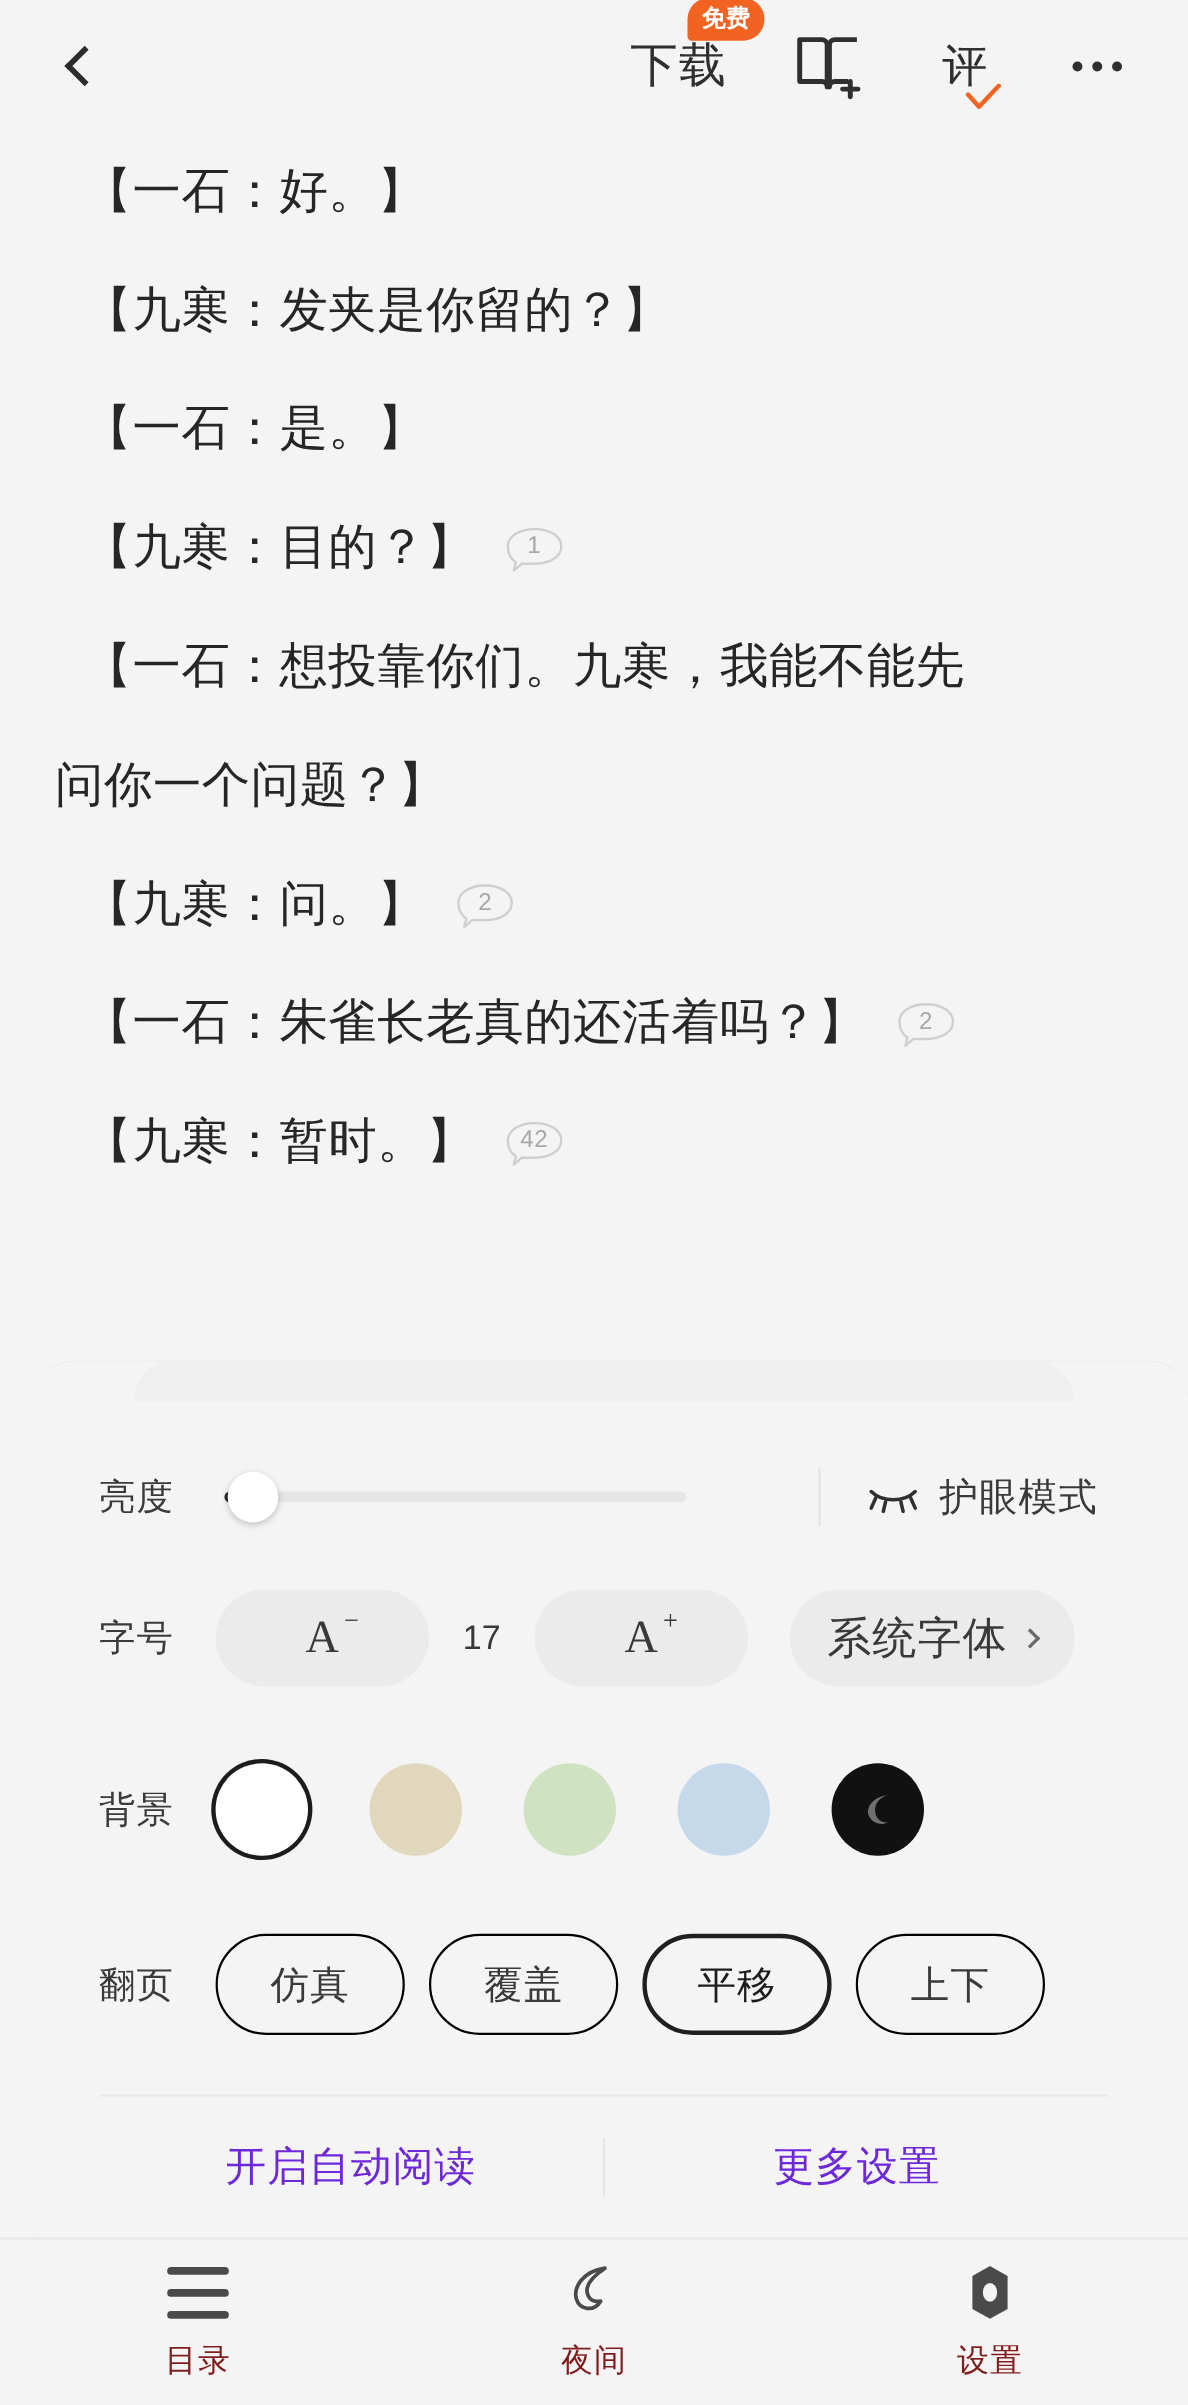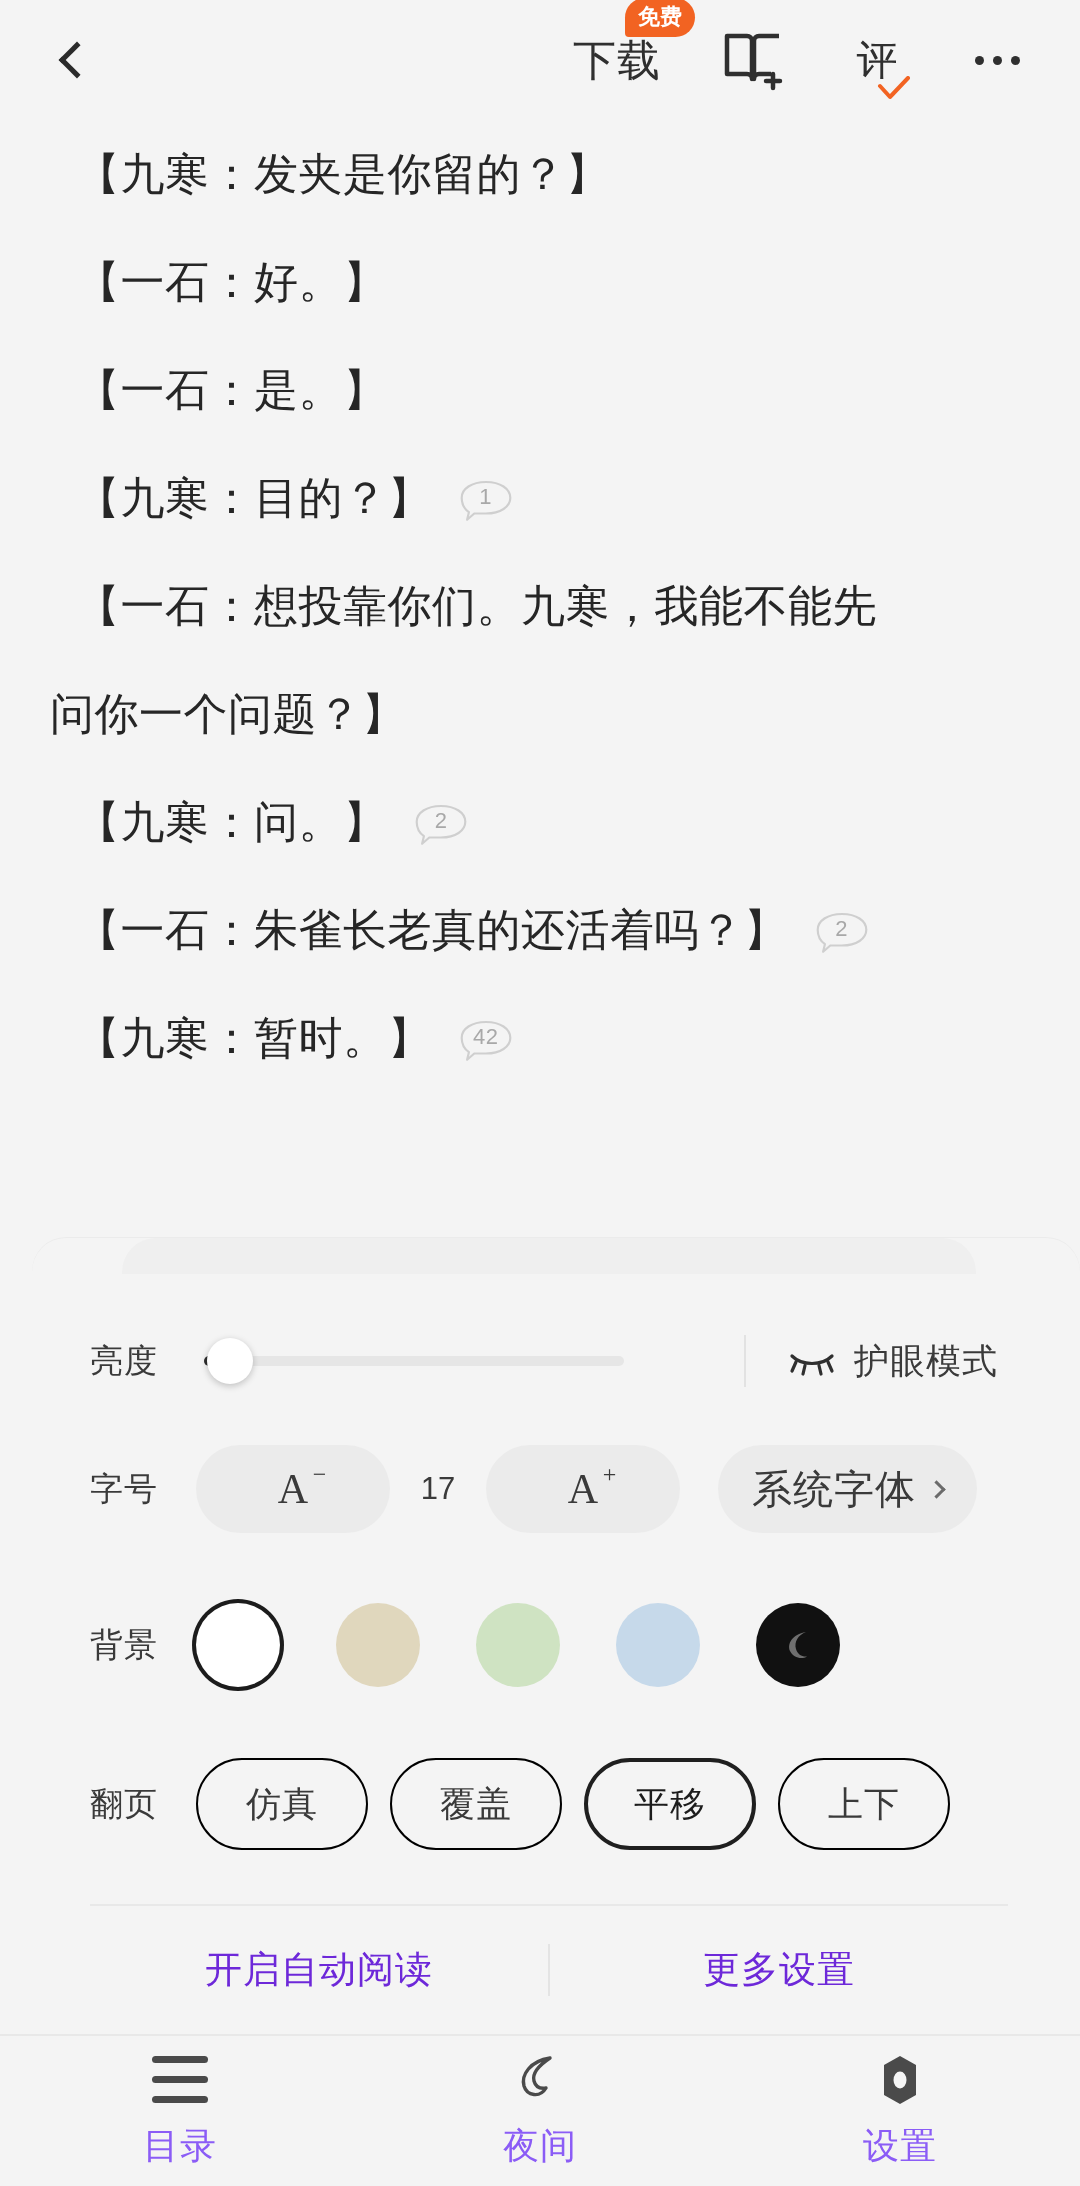--- a/index.html
+++ b/index.html
@@ -253,21 +253,21 @@
     border-top: 2px solid #e8e8e8;
     background: #f4f4f4;
     display: flex; align-items: center;
   }
   .nav-item {
     flex: 1 1 33.33%;
     display: flex; flex-direction: column;
     align-items: center; justify-content: center;
     gap: 14px;
   }
-  .nav-label { font-size: 36px; color: #8b5cf6; letter-spacing: 1px; }
+  .nav-label { font-size: 29px; color: #7f1d1d; letter-spacing: 1px; }
   .nav-ico { height: 56px; display: flex; align-items: center; justify-content: center; }
   .hamburger { width: 56px; display: flex; flex-direction: column; gap: 13px; }
   .hamburger i { display: block; height: 7px; border-radius: 4px; background: #4a4a4a; }
 </style>
 </head>
 <body>
 
 <div id="app">
 
   <div class="topbar">
@@ -304,25 +304,25 @@
         <i></i>
         <i></i>
       </div>
     </div>
   </div>
 
   <div class="reader">
     <div class="para">
 
       <div class="para-line indent">
+        <span>【一石：好。】</span>
+      </div>
+
+      <div class="para-line indent">
         <span>【九寒：发夹是你留的？】</span>
-      </div>
-
-      <div class="para-line indent">
-        <span>【一石：好。】</span>
       </div>
 
       <div class="para-line indent">
         <span>【一石：是。】</span>
       </div>
 
       <div class="para-line indent">
         <span>【九寒：目的？】</span>
         <span class="cmt">
           <svg viewBox="0 0 60 46">

